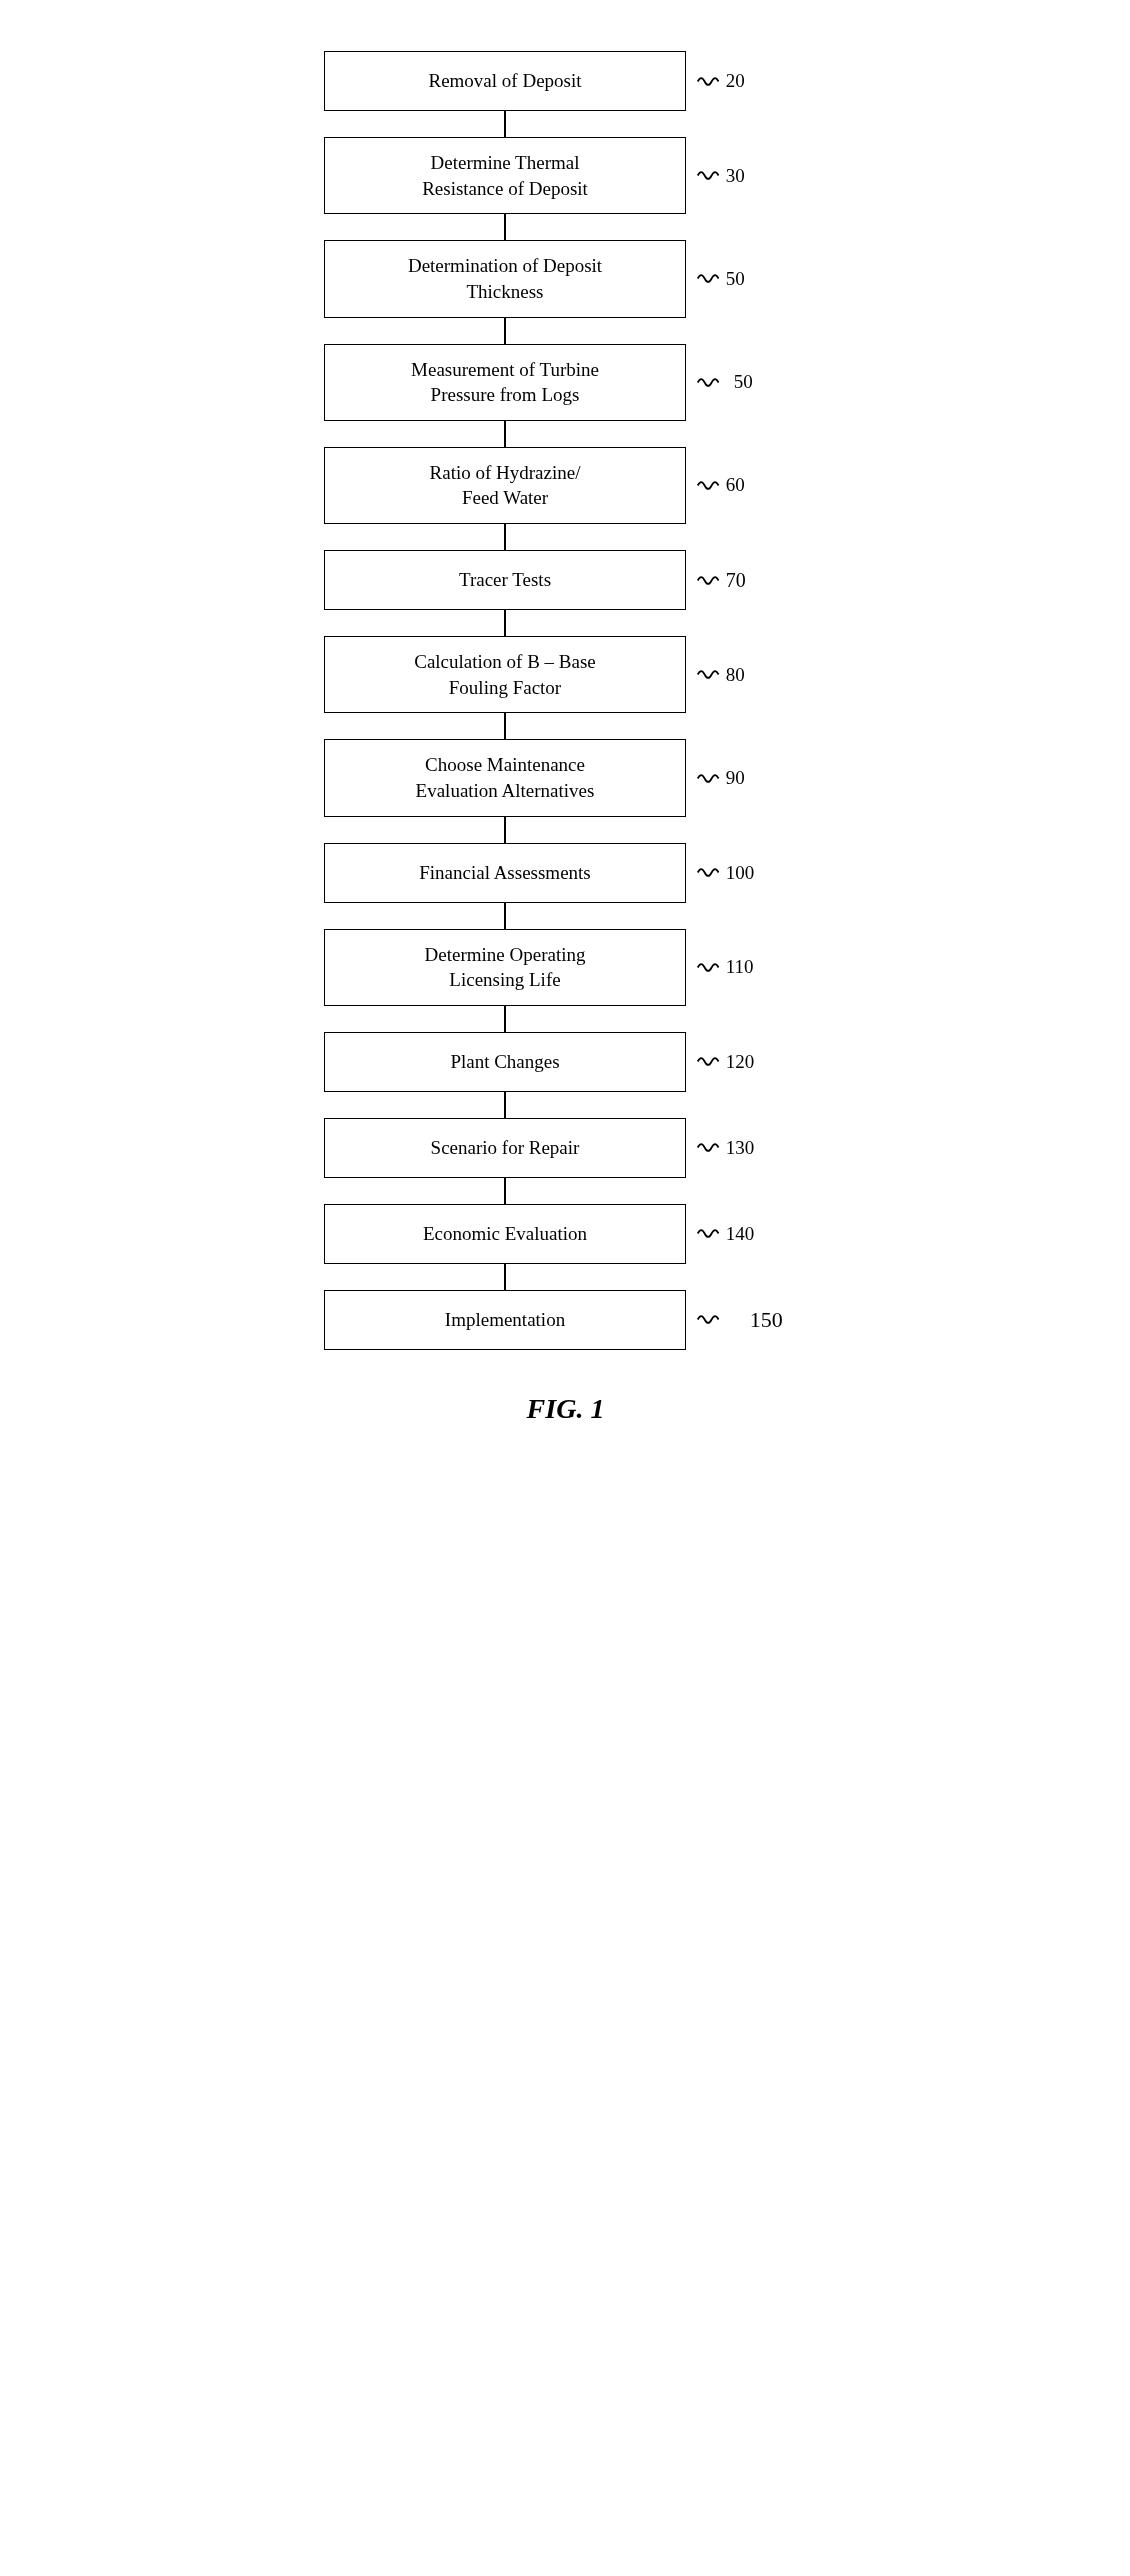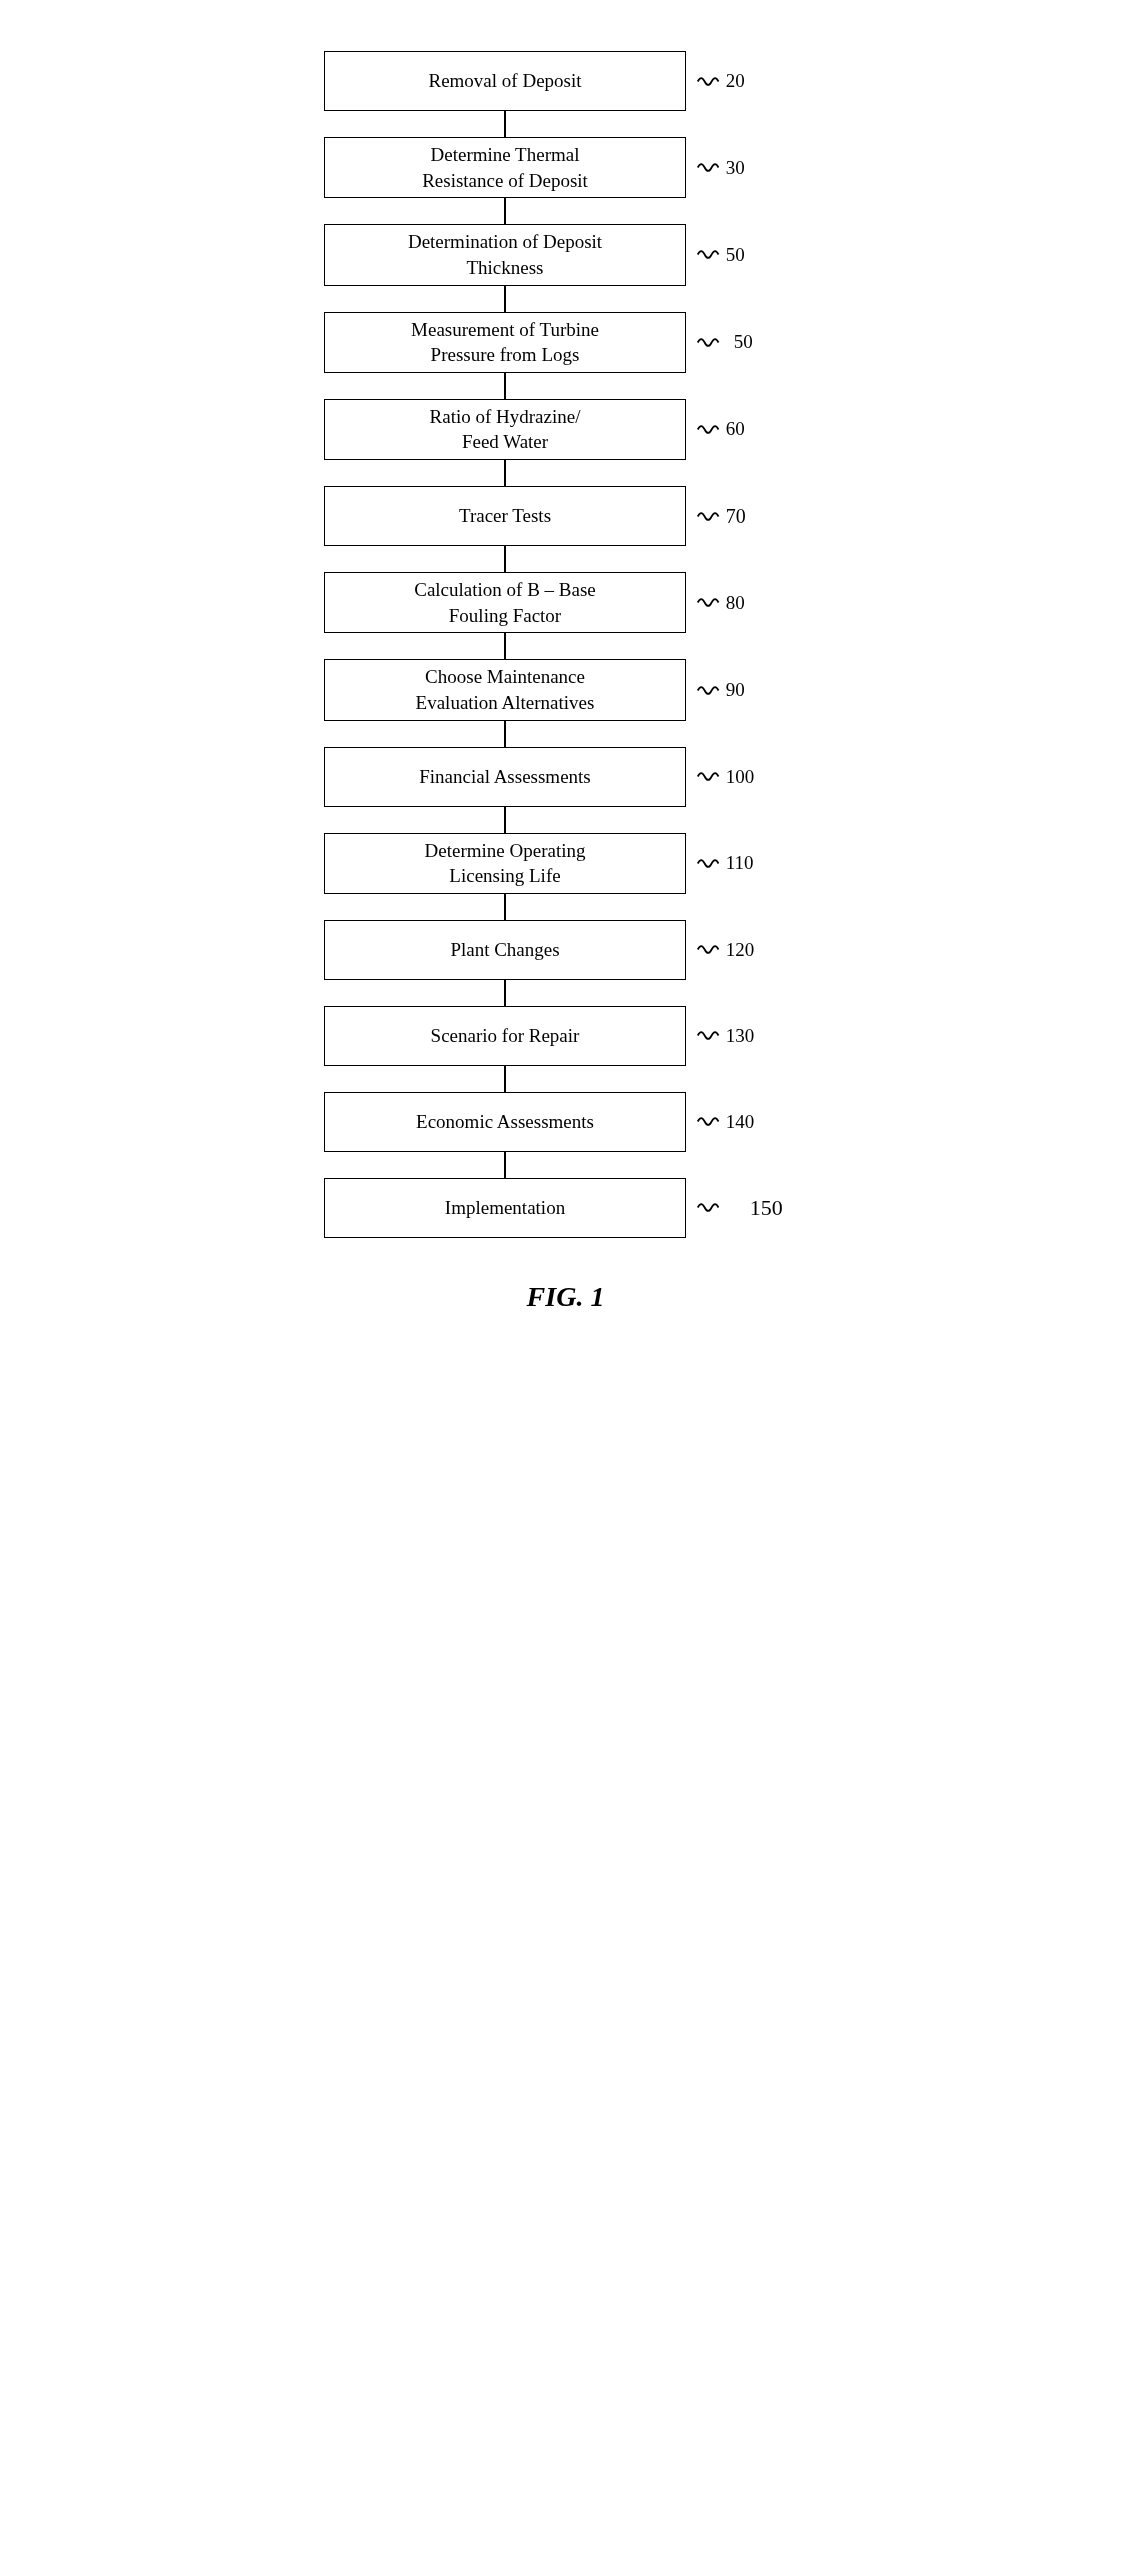--- a/index.html
+++ b/index.html
@@ -21,21 +21,21 @@
       margin-top: 17px;
     }
     .flow-item {
       display: flex;
       align-items: center;
       width: 100%;
       position: relative;
     }
     .box {
       border: 1.7px solid #000;
-      padding: 4px 17px;
+      padding: 12px 17px;
       text-align: center;
       font-size: 19px;
       line-height: 1.35;
       width: 362px;
       min-height: 60px;
       display: flex;
       align-items: center;
       justify-content: center;
       background: #fff;
     }
@@ -180,21 +180,21 @@
       <div class="box">Scenario for Repair</div>
       <div class="label">
         <svg width="26" height="21" viewBox="0 0 30 24" style="margin-right: 3.4px;">
           <path d="M2,12 Q6,4 10,12 Q14,20 18,12 Q22,4 26,12" fill="none" stroke="#000" stroke-width="2"></path>
         </svg>
         <span style="font-size: 19px;">130</span>
       </div>
     </div>
     <div class="connector"></div>
     <div class="flow-item">
-      <div class="box">Economic Assessments</div>
+      <div class="box">Economic Evaluation</div>
       <div class="label">
         <svg width="26" height="21" viewBox="0 0 30 24" style="margin-right: 3.4px;">
           <path d="M2,12 Q6,4 10,12 Q14,20 18,12 Q22,4 26,12" fill="none" stroke="#000" stroke-width="2"></path>
         </svg>
         <span style="font-size: 19px;">140</span>
       </div>
     </div>
     <div class="connector"></div>
     <div class="flow-item">
       <div class="box">Implementation</div>

